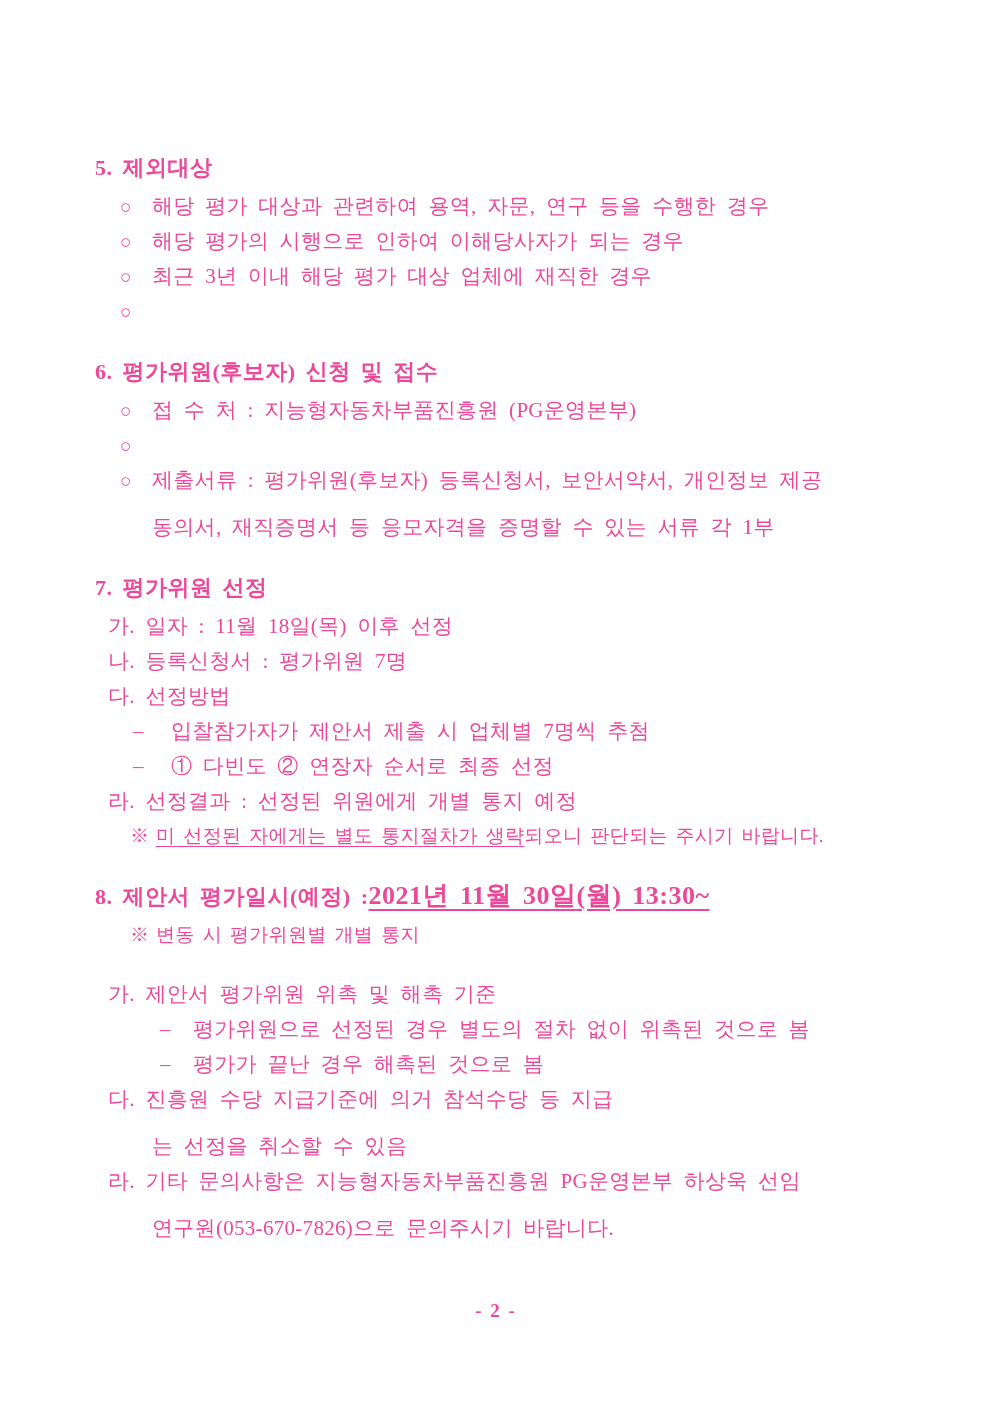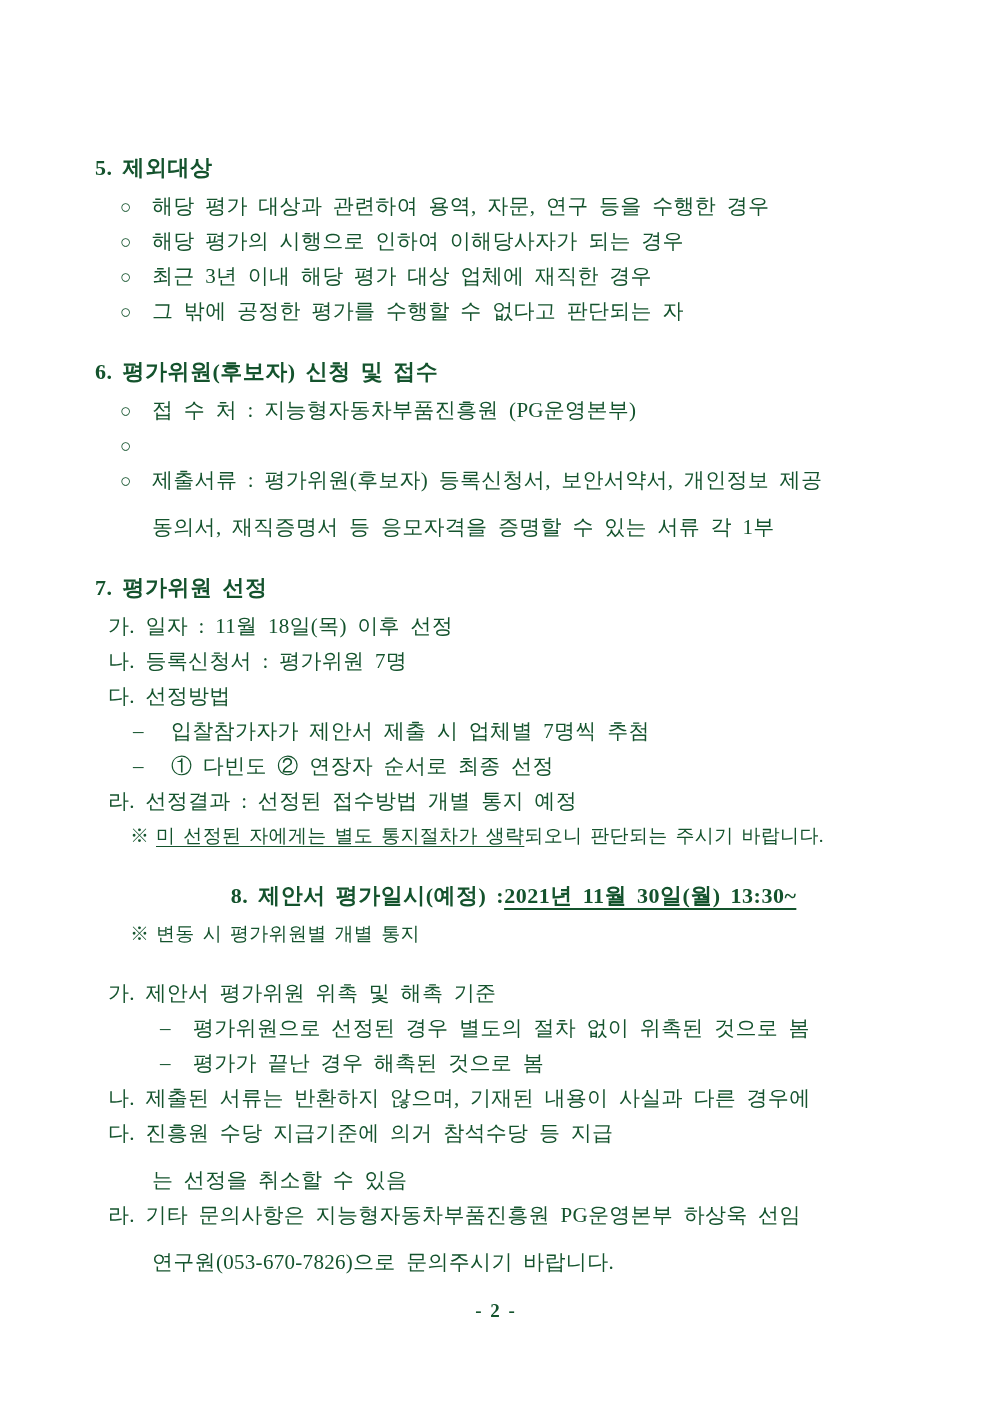--- a/index.html
+++ b/index.html
@@ -6,21 +6,21 @@
     margin: 0;
     padding: 0;
     background: #ffffff;
   }
   .page {
     position: relative;
     width: 992px;
     height: 1403px;
     margin: 0 auto;
     background: #ffffff;
-    color: #14532d;
+    color: #ec4899;
     font-family: "Liberation Serif", "DejaVu Serif", serif;
     box-sizing: border-box;
     padding: 150px 60px 0 95px;
     overflow: hidden;
   }
   section { margin: 0 0 25px 0; }
   .sec-title {
     font-size: 22px;
     font-weight: 700;
     line-height: 36px;
@@ -51,23 +51,23 @@
   .d2-marker { flex: 0 0 33px; }
   
   .note-line {
     padding-left: 35px;
     font-size: 19px;
     line-height: 34px;
     word-spacing: 3px;
   }
   .note-marker { flex: 0 0 26px; }
   .u { text-decoration: underline; text-underline-offset: 4px; }
-  .title-line { display: flex; align-items: baseline; justify-content: center; }
+  .title-line { display: flex; align-items: baseline; }
   .title-date {
-    font-size: 22px;
+    font-size: 26px;
     font-weight: 700;
     letter-spacing: 0.5px;
     word-spacing: 4px;
     text-decoration: underline;
     text-underline-offset: 5px;
   }
   .footer {
     position: absolute;
     top: 1300px;
     left: 0;
@@ -92,21 +92,20 @@
     <div class="line b-line">
       <span class="b-marker">○</span>
       <span>해당 평가의 시행으로 인하여 이해당사자가 되는 경우</span>
     </div>
     <div class="line b-line">
       <span class="b-marker">○</span>
       <span>최근 3년 이내 해당 평가 대상 업체에 재직한 경우</span>
     </div>
     <div class="line b-line">
       <span class="b-marker">○</span>
-      <span>그 밖에 공정한 평가를 수행할 수 없다고 판단되는 자</span>
     </div>
   </section>
 
   <section>
     <h2 class="sec-title">6. 평가위원(후보자) 신청 및 접수</h2>
     <div class="line b-line">
       <span class="b-marker">○</span>
       <span>접 수 처 : 지능형자동차부품진흥원 (PG운영본부)</span>
     </div>
     <div class="line b-line">
@@ -134,21 +133,21 @@
     </div>
     <div class="line d-line">
       <span class="d-marker">–</span>
       <span>입찰참가자가 제안서 제출 시 업체별 7명씩 추첨</span>
     </div>
     <div class="line d-line">
       <span class="d-marker">–</span>
       <span>① 다빈도 ② 연장자 순서로 최종 선정</span>
     </div>
     <div class="line k-line">
-      <span>라. 선정결과 : 선정된 접수방법 개별 통지 예정</span>
+      <span>라. 선정결과 : 선정된 위원에게 개별 통지 예정</span>
     </div>
     <div class="line note-line">
       <span class="note-marker">※</span>
       <span><span class="u">미 선정된 자에게는 별도 통지절차가 생략</span><span>되오니 판단되는 주시기 바랍니다.</span></span>
     </div>
   </section>
 
   <section>
     <h2 class="sec-title title-line">
         <span>8. 제안서 평가일시(예정) : </span>
@@ -166,23 +165,20 @@
     </div>
     <div class="line d2-line">
       <span class="d2-marker">–</span>
       <span>평가위원으로 선정된 경우 별도의 절차 없이 위촉된 것으로 봄</span>
     </div>
     <div class="line d2-line">
       <span class="d2-marker">–</span>
       <span>평가가 끝난 경우 해촉된 것으로 봄</span>
     </div>
     <div class="line k-line">
-      <span>나. 제출된 서류는 반환하지 않으며, 기재된 내용이 사실과 다른 경우에</span>
-    </div>
-    <div class="line k-line">
       <span>다. 진흥원 수당 지급기준에 의거 참석수당 등 지급</span>
     </div>
     <div class="line cont-line">
       <span>는 선정을 취소할 수 있음</span>
     </div>
     <div class="line k-line">
       <span>라. 기타 문의사항은 지능형자동차부품진흥원 PG운영본부 하상욱 선임</span>
     </div>
     <div class="line cont-line">
       <span>연구원(053-670-7826)으로 문의주시기 바랍니다.</span>

